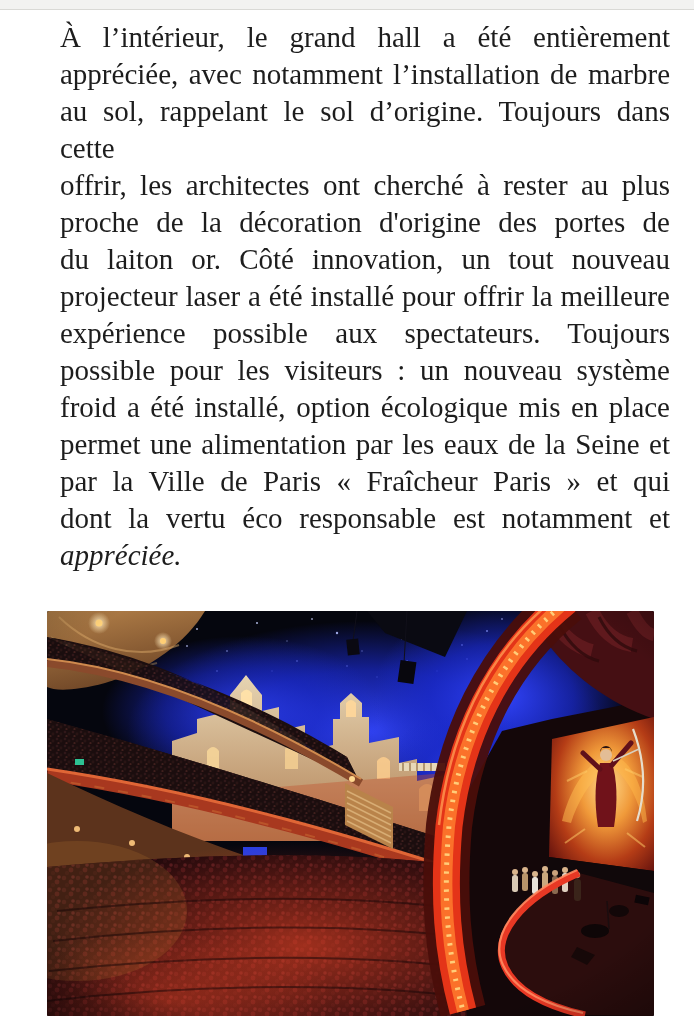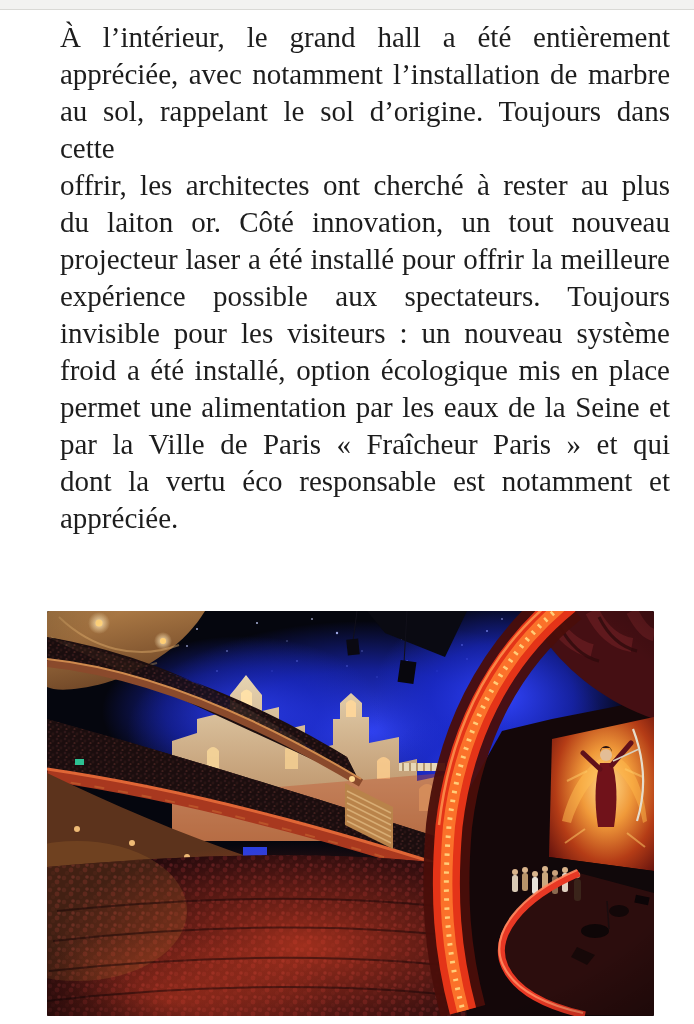--- a/index.html
+++ b/index.html
@@ -9,41 +9,42 @@
   body{
     width:694px;height:1024px;background:var(--bg);
     font-family:"Liberation Serif","DejaVu Serif",serif;
     position:relative;overflow:hidden;
   }
   .top-strip{height:9px;background:var(--strip);border-bottom:1px solid var(--strip-edge);}
   .article{position:absolute;left:0;top:0;width:694px;height:1024px;}
   .para{position:absolute;left:52px;top:11px;width:610px;margin:8px;
         font-size:29px;line-height:37px;color:var(--text);}
   .pline{display:block;text-align:justify;text-align-last:justify;white-space:normal;}
-  .pline.last{text-align-last:left;}
+  .pline.last{text-align-last:left;font-style:italic;}
   .photo{position:absolute;left:47px;top:611px;width:607px;height:405px;margin:0;
          border-radius:2px;overflow:hidden;background:#05060e;}
   .photo svg{display:block;width:100%;height:100%;}
 </style>
 </head>
 <body>
 
 <div class="top-strip"></div>
 
 <main class="article">
 
   <p class="para">
       <span class="pline">À l’intérieur, le grand hall a été entièrement</span>
       <span class="pline">appréciée, avec notamment l’installation de marbre</span>
       <span class="pline">au sol, rappelant le sol d’origine. Toujours dans cette</span>
       <span class="pline">offrir, les architectes ont cherché à rester au plus</span>
+      <span class="pline">proche de la décoration d'origine des portes de</span>
       <span class="pline">du laiton or. Côté innovation, un tout nouveau</span>
       <span class="pline">projecteur laser a été installé pour offrir la meilleure</span>
       <span class="pline">expérience possible aux spectateurs. Toujours</span>
-      <span class="pline">invisible pour les visiteurs : un nouveau système</span>
+      <span class="pline">possible pour les visiteurs : un nouveau système</span>
       <span class="pline">froid a été installé, option écologique mis en place</span>
       <span class="pline">permet une alimentation par les eaux de la Seine et</span>
       <span class="pline">par la Ville de Paris « Fraîcheur Paris » et qui</span>
       <span class="pline">dont la vertu éco responsable est notamment et</span>
       <span class="pline last">appréciée.</span>
     </p>
 
   <figure class="photo">
     <svg viewBox="0 0 607 405" preserveAspectRatio="none">
       <defs>

